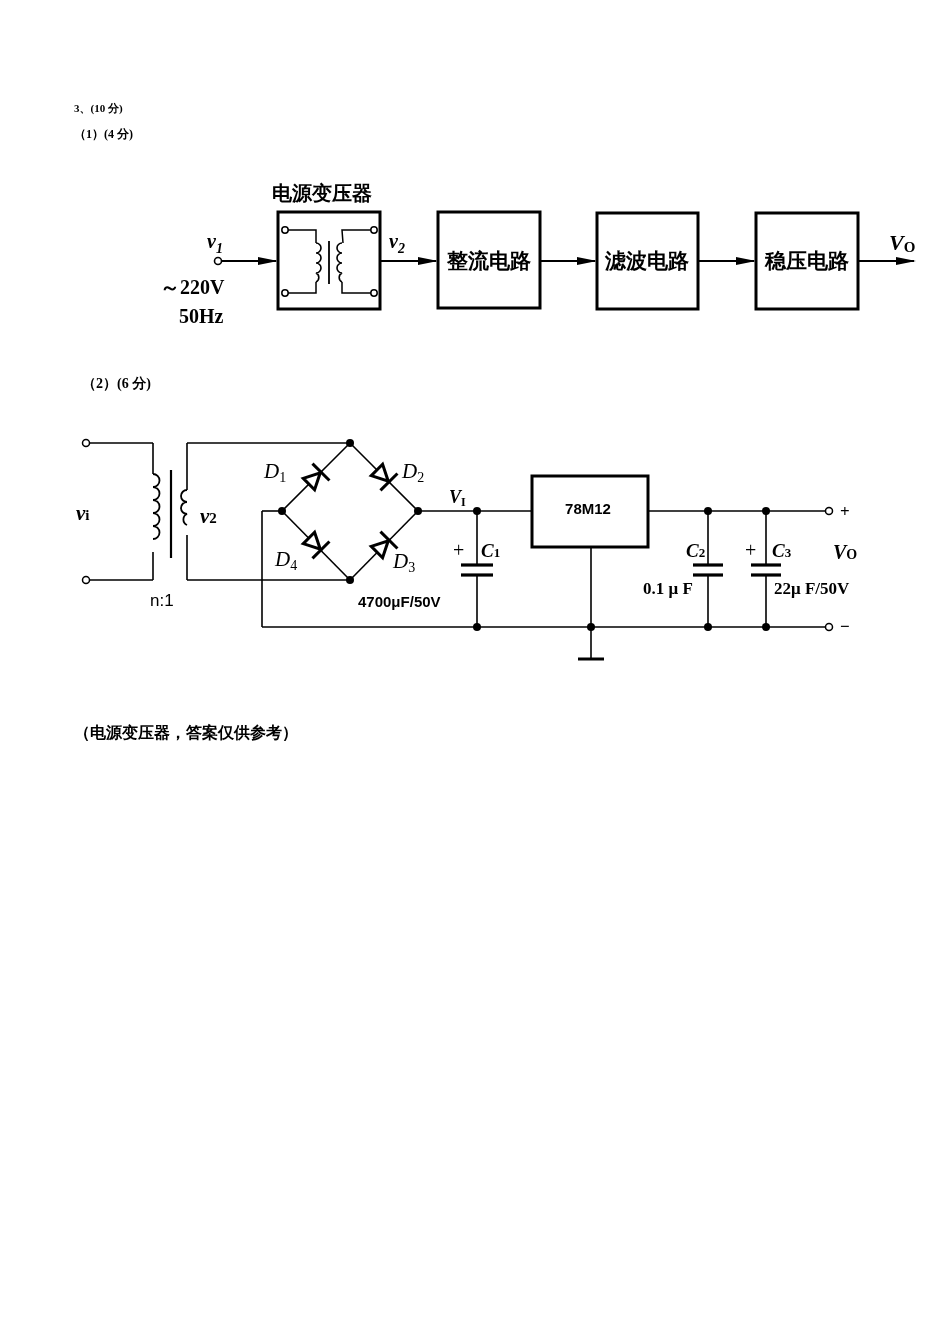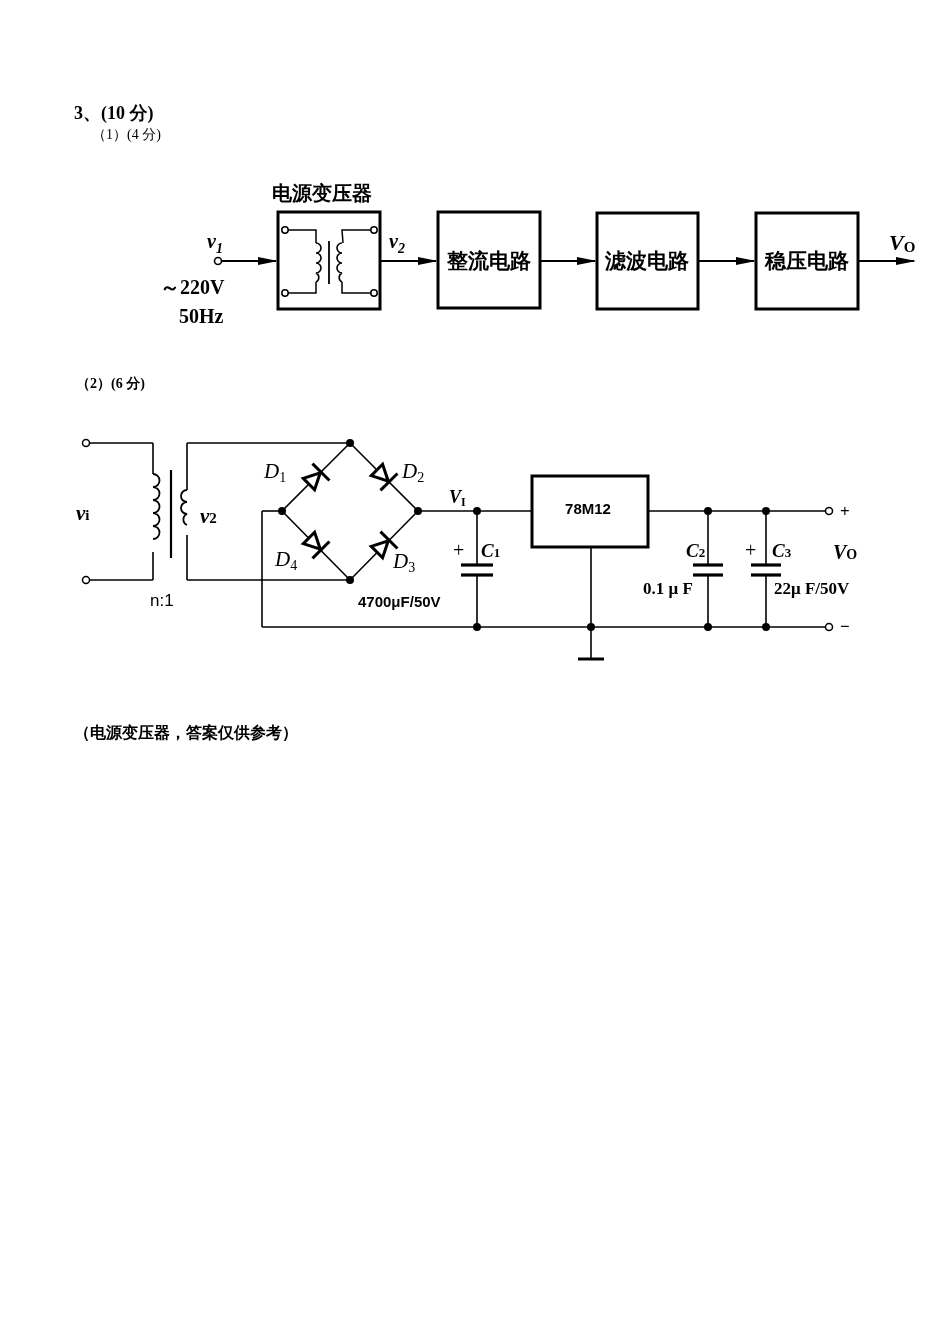--- a/index.html
+++ b/index.html
@@ -1,21 +1,21 @@
 <!DOCTYPE html>
 <html><head>
   <meta charset="utf-8">
   <style>
     html, body { margin: 0; padding: 0; background: #ffffff; }
     body { width: 950px; height: 1344px; position: relative; overflow: hidden;
            font-family: "DejaVu Serif", "Liberation Serif", serif; color: #000; }
     .abs { position: absolute; white-space: nowrap; }
-    .q-title { left: 74px; top: 101px; font-size: 18px; font-weight: bold; font-family: "Liberation Serif", "DejaVu Serif", serif; }
-    .q-sub1 { left: 92px; top: 126px; font-size: 14px; font-weight: normal; font-family: "Liberation Serif", "DejaVu Serif", serif; }
-    .q-sub2 { left: 76px; top: 375px; font-size: 14px; font-weight: bold; font-family: "Liberation Serif", "DejaVu Serif", serif; }
+    .q-title { left: 74px; top: 101px; font-size: 11px; font-weight: bold; font-family: "Liberation Serif", "DejaVu Serif", serif; }
+    .q-sub1 { left: 74px; top: 126px; font-size: 12px; font-weight: bold; font-family: "Liberation Serif", "DejaVu Serif", serif; }
+    .q-sub2 { left: 82px; top: 375px; font-size: 14px; font-weight: bold; font-family: "Liberation Serif", "DejaVu Serif", serif; }
     .note { left: 74px; top: 723px; font-size: 16px; font-weight: bold; font-family: "DejaVu Sans", "Liberation Sans", sans-serif; }
     svg { position: absolute; left: 0; top: 0; }
     .bold-serif { font-family: "Liberation Serif", "DejaVu Serif", serif; font-weight: bold; }
     .ital { font-style: italic; }
     .sans { font-family: "Liberation Sans", "DejaVu Sans", sans-serif; }
   </style>
 </head>
 <body>
 
 <div class="abs q-title">3、(10 分)</div>

